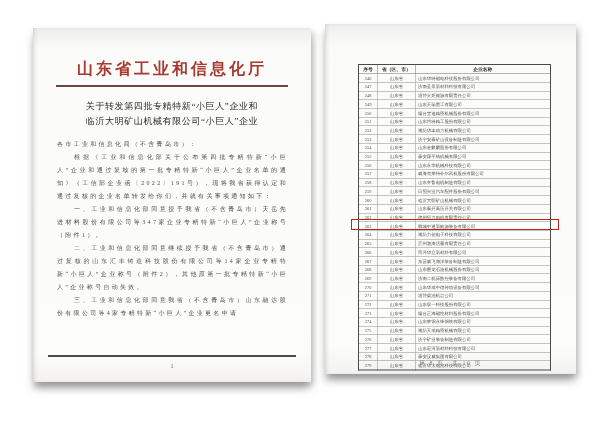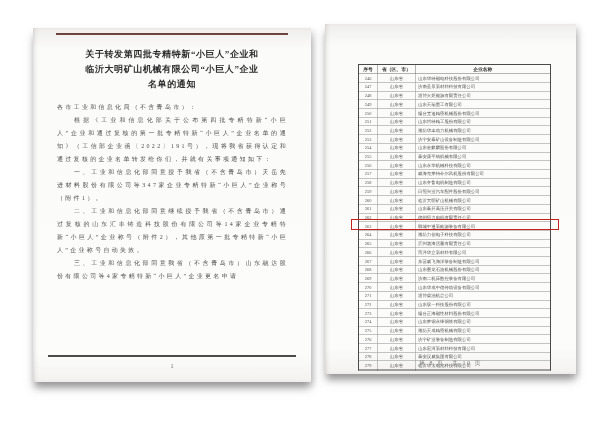--- a/index.html
+++ b/index.html
@@ -19,21 +19,21 @@
   .page-right { left:325px; top:24px; width:251px; height:350px; }
 
   
   .masthead {
     margin-top:31px; text-align:center; font-weight:bold;
     font-size:16px; letter-spacing:3px; color:#a83a32;
     filter:blur(.2px);
   }
   .mast-rule { margin:5px auto 0 auto; width:232px; height:2.4px; background:#6e4340; }
   .doc-title {
-    margin-top:12px; text-align:center; font-weight:bold;
+    margin-top:12px; text-align:center; font-weight:normal;
     font-size:9px; letter-spacing:.6px; line-height:15px; color:#2c2c2c;
     filter:blur(.22px);
   }
   .body-text {
     margin:9px 23px 0 24px; height:202px; overflow:hidden;
     font-size:6px; letter-spacing:2.3px; line-height:13px;
     color:#4e4e4e; text-align:justify; filter:blur(.26px);
   }
   .body-text p.indent { text-indent:17px; }
   .foot-rule { position:absolute; left:15px; right:15px; bottom:25px; height:1.6px; background:#4c4c4c; }
@@ -59,25 +59,25 @@
     position:absolute; bottom:6px; left:0; right:0; text-align:center;
     font-size:6px; letter-spacing:1.5px; color:#7c7c7c; filter:blur(.22px);
   }
 </style>
 </head>
 <body>
 
 <div class="canvas">
 
   <div class="page page-left">
+    <div class="masthead" style="color: rgb(168, 58, 50);">山东省工业和信息化厅</div>
     <div class="mast-rule"></div>
     <div class="doc-title">
       <div>关于转发第四批专精特新“小巨人”企业和</div>
       <div>临沂大明矿山机械有限公司“小巨人”企业</div>
-      <div>名单的通知</div>
     </div>
     <div class="body-text">
       <p>各市工业和信息化局（不含青岛市）：</p>
       <p class="indent">根据《工业和信息化部关于公布第四批专精特新“小巨人”企业和通过复核的第一批专精特新“小巨人”企业名单的通知》（工信部企业函〔2022〕191号），现将我省获得认定和通过复核的企业名单转发给你们，并就有关事项通知如下：</p>
       <p class="indent">一、工业和信息化部同意授予我省（不含青岛市）天岳先进材料股份有限公司等347家企业专精特新“小巨人”企业称号（附件1）。</p>
       <p class="indent">二、工业和信息化部同意继续授予我省（不含青岛市）通过复核的山东汇丰铸造科技股份有限公司等14家企业专精特新“小巨人”企业称号（附件2），其他原第一批专精特新“小巨人”企业称号自动失效。</p>
       <p class="indent">三、工业和信息化部同意我省（不含青岛市）山东融达股份有限公司等4家专精特新“小巨人”企业更名申请</p>
     </div>
     <div class="foot-rule"></div>
     <div class="page-num">1</div>

